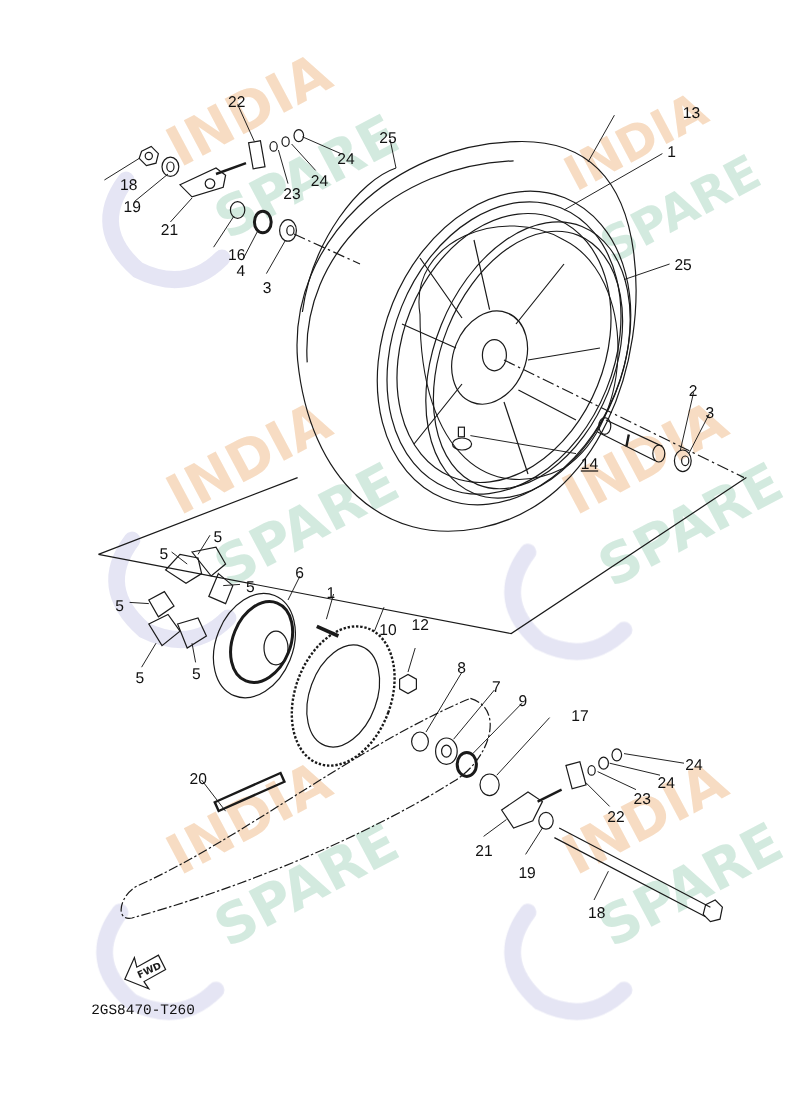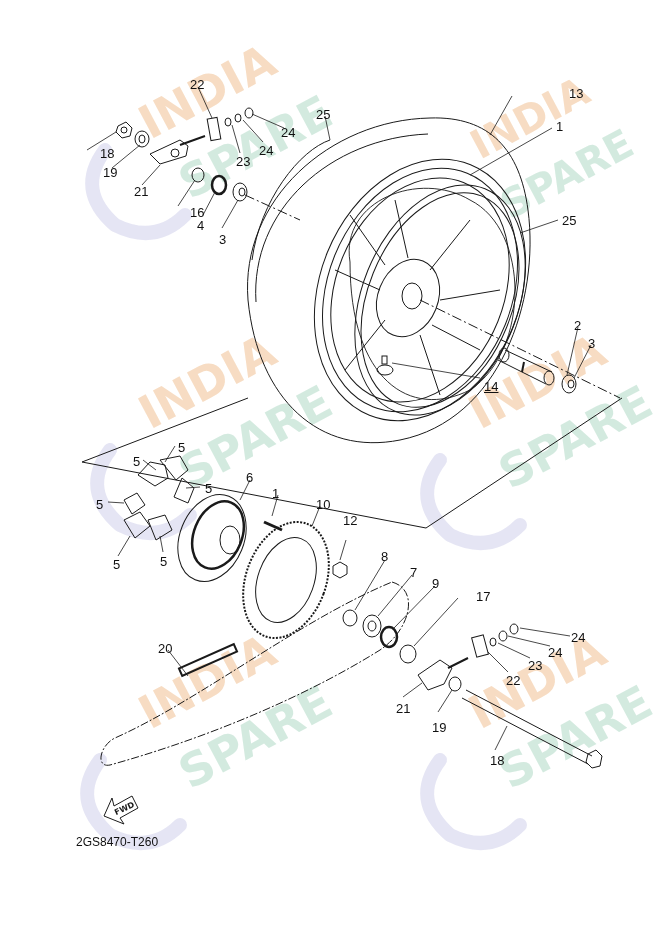--- a/index.html
+++ b/index.html
@@ -1,19 +1,19 @@
 <!DOCTYPE html>
 <html><head>
 <meta charset="utf-8">
 <style>
   html, body { margin:0; padding:0; background:#ffffff; }
   body { width:670px; height:927px; position:relative; overflow:hidden; font-family:"Liberation Sans", sans-serif; }
   #canvas { position:absolute; left:0; top:0; width:670px; height:927px; }
   .callout { position:absolute; font-size:13px; color:#111; line-height:1; font-family:"Liberation Sans", sans-serif; cursor:pointer; }
-  .diagram-code { position:absolute; left:76px; top:835px; font-size:12px; color:#111; font-family:Liberation Sans, sans-serif; }
+  .diagram-code { position:absolute; left:76px; top:835px; font-size:12px; color:#111; font-family:Liberation Mono, monospace; }
   .wm { position:absolute; pointer-events:none; }
 </style>
 </head>
 <body>
 
 <svg class="wm" width="670" height="927" style="left:0;top:0;">
   <g opacity="0.9">
     <path d="M105 150 q-30 40 10 75 q40 20 70 -10" fill="none" stroke="#e3e3f3" stroke-width="14" stroke-linecap="round"></path>
     <text x="150" y="140" transform="rotate(-28 150 140)" font-family="DejaVu Sans, sans-serif" font-weight="bold" font-size="46" fill="#f6d9bd">INDIA</text>
     <text x="190" y="200" transform="rotate(-28 190 200)" font-family="DejaVu Sans, sans-serif" font-weight="bold" font-size="46" fill="#cfe8dc">SPARE</text>
@@ -206,21 +206,21 @@
     <div class="callout" style="left: 178px; top: 441px;">5</div>
     <div class="callout" style="left: 133px; top: 455px;">5</div>
     <div class="callout" style="left: 205px; top: 482px;">5</div>
     <div class="callout" style="left: 96px; top: 498px;">5</div>
     <div class="callout" style="left: 113px; top: 558px;">5</div>
     <div class="callout" style="left: 160px; top: 555px;">5</div>
     <div class="callout" style="left: 246px; top: 471px;">6</div>
     <div class="callout" style="left: 410px; top: 566px;">7</div>
     <div class="callout" style="left: 381px; top: 550px;">8</div>
     <div class="callout" style="left: 432px; top: 577px;">9</div>
-    <div class="callout" style="left: 316px; top: 498px; text-align: right;">10</div>
+    <div class="callout" style="left: 316px; top: 518px; text-align: right;">10</div>
     <div class="callout" style="left: 272px; top: 487px;">1</div>
     <div class="callout" style="left: 343px; top: 514px;">12</div>
     <div class="callout" style="left: 526px; top: 87px; margin-left: 43px;">13</div>
     <div class="callout" style="left: 484px; top: 380px; text-decoration: underline;">14</div>
     <div class="callout" style="left: 490px; top: 754px;">18</div>
     <div class="callout" style="left: 170px; top: 206px; margin-left: 20px;">16</div>
     <div class="callout" style="left: 476px; top: 590px;">17</div>
     <div class="callout" style="left: 76px; top: 147px; margin-left: 24px;">18</div>
     <div class="callout" style="left: 103px; top: 166px;">19</div>
     <div class="callout" style="left: 432px; top: 721px;">19</div>

